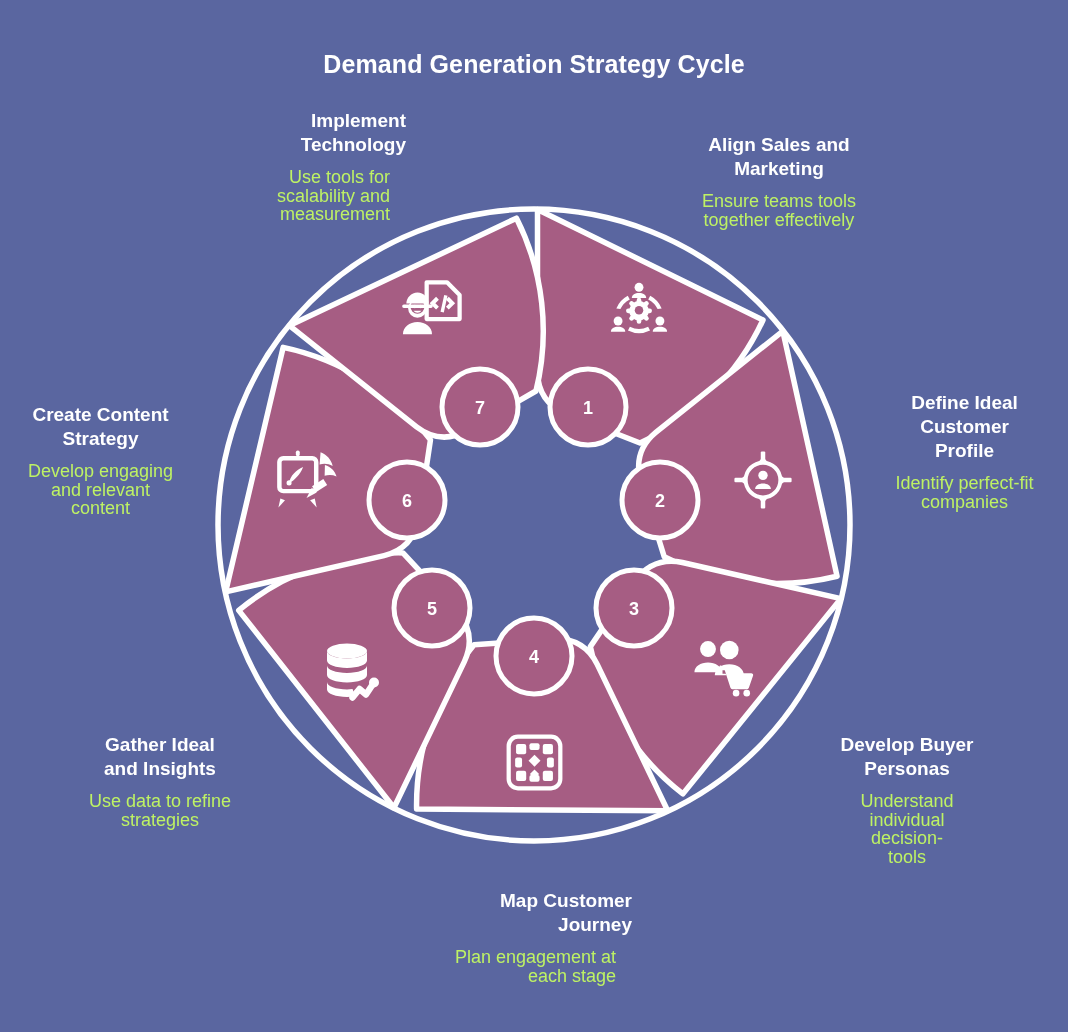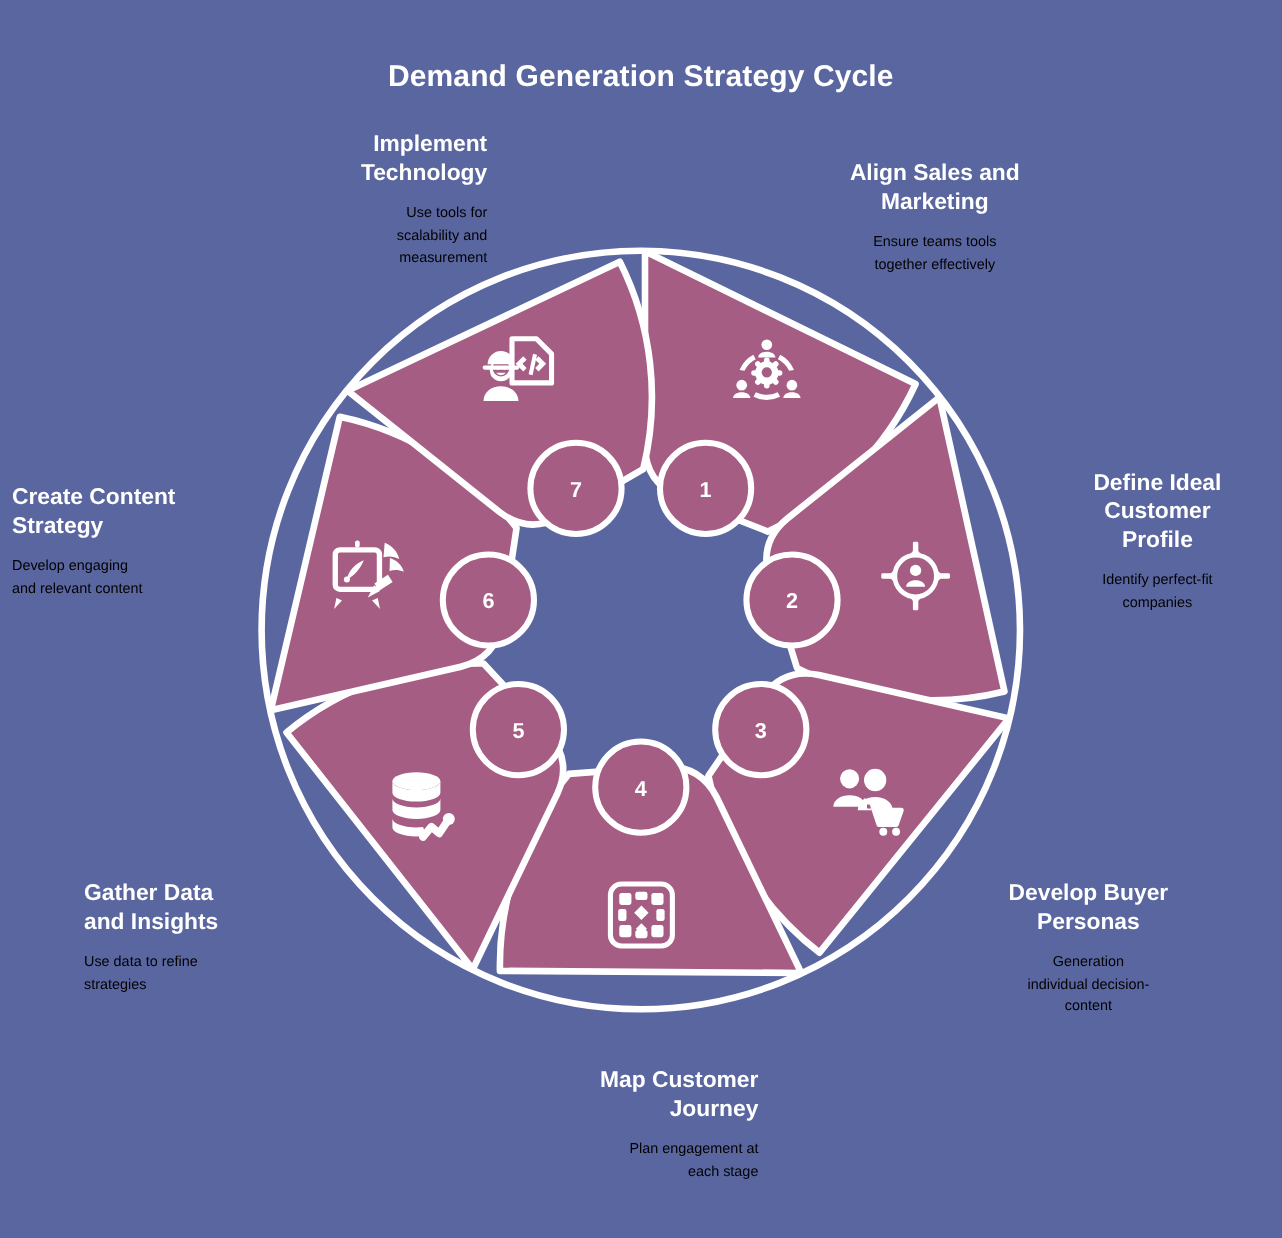--- a/index.html
+++ b/index.html
@@ -34,27 +34,27 @@
     position: absolute;
     color: #ffffff;
   }
   .label-title {
     font-size: 19px;
     font-weight: bold;
     line-height: 24px;
     margin: 0;
   }
   .label-desc {
-    font-size: 12px;
+    font-size: 18px;
     line-height: 18.5px;
-    margin: 0;
+    margin: 16px;
     margin-top: 11px;
-    color: #000000;
-  }
-  .align-right { text-align: left; }
+    color: #bef264;
+  }
+  .align-right { text-align: center; }
   .align-left  { text-align: center; }
   .align-center{ text-align: right; }
 
   .seg-number {
     font-size: 18px;
     font-weight: bold;
     fill: #ffffff;
   }
 </style>
 </head>
@@ -335,38 +335,38 @@
     <span>Profile</span>
   </p>
   <p class="label-desc">
     <span>Identify perfect-fit</span><br>
     <span>companies</span>
   </p>
 </div>
 
 <div class="label-block align-right" style="left:70px; top:733px; width:180px;">
   <p class="label-title">
-    <span>Gather Data</span><br>
+    <span>Gather Ideal</span><br>
     <span>and Insights</span>
   </p>
   <p class="label-desc">
     <span>Use data to refine</span><br>
     <span>strategies</span>
   </p>
 </div>
 
 <div class="label-block align-left" style="left:817px; top:733px; width:180px;">
   <p class="label-title">
     <span>Develop Buyer</span><br>
     <span>Personas</span>
   </p>
   <p class="label-desc">
-    <span>Generation</span><br>
+    <span>Understand</span><br>
     <span>individual decision-</span><br>
-    <span>content</span>
+    <span>tools</span>
   </p>
 </div>
 
 <div class="label-block align-center" style="left:432px; top:889px; width:200px;">
   <p class="label-title">
     <span>Map Customer</span><br>
     <span>Journey</span>
   </p>
   <p class="label-desc">
     <span>Plan engagement at</span><br>

